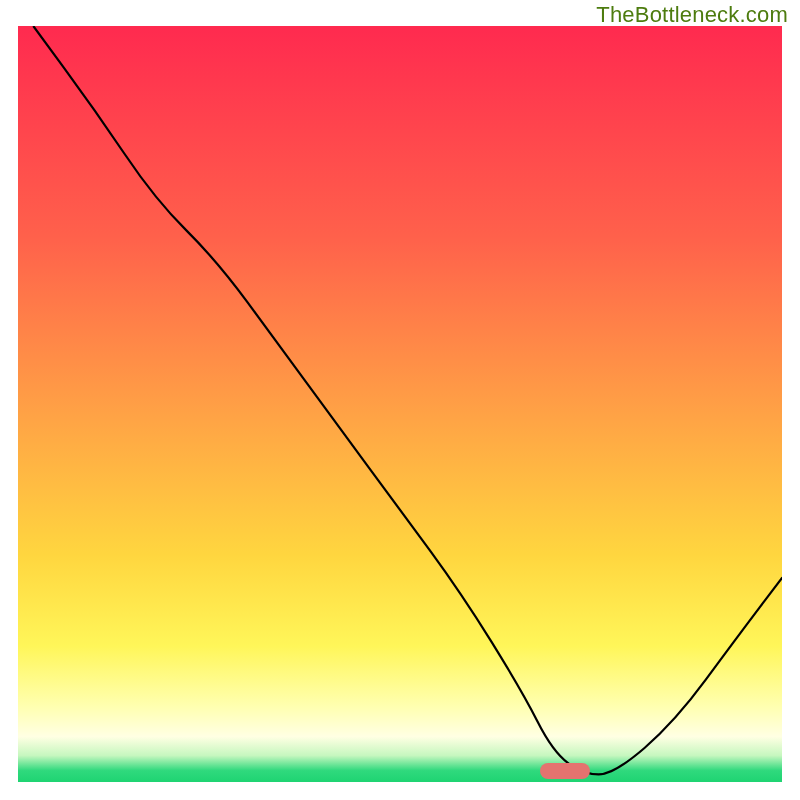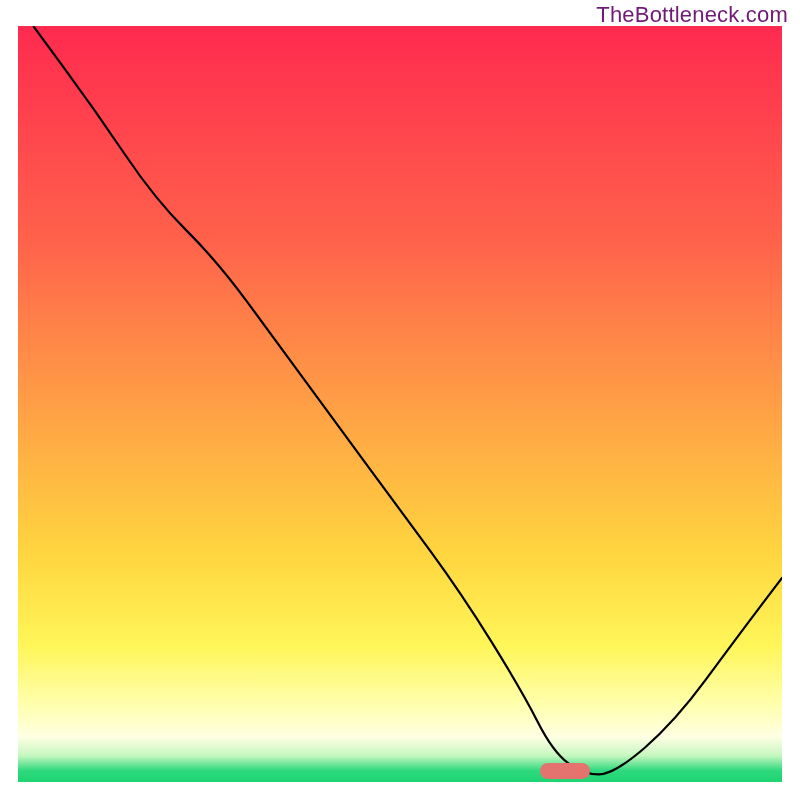--- a/index.html
+++ b/index.html
@@ -47,21 +47,21 @@
     border-radius: 10px;
     
     transform: translate(-50%, -50%);
   }
   .watermark {
     position: absolute;
     top: 2px;
     right: 12px;
     font-family: Arial, Helvetica, sans-serif;
     font-size: 22px;
-    color: #701a75;
+    color: #4d7c0f;
     letter-spacing: 0.2px;
   }
 </style>
 </head>
 <body>
 
 <div class="container">
   <div class="watermark">TheBottleneck.com</div>
 
   <div class="plot-area">

